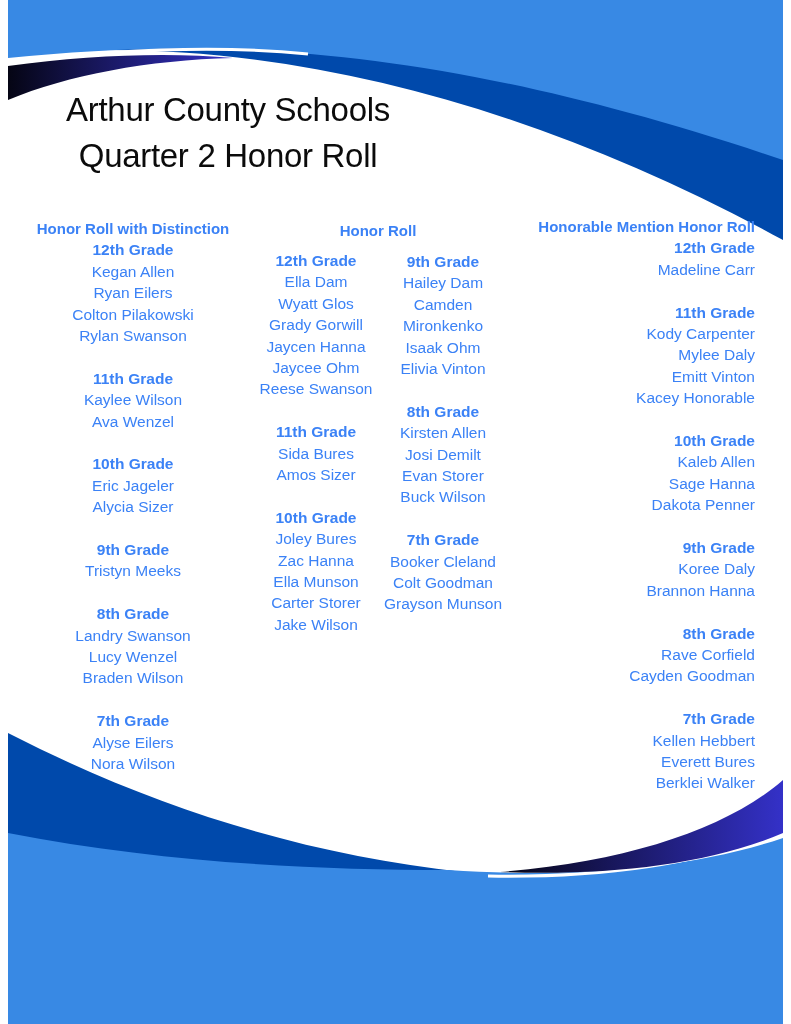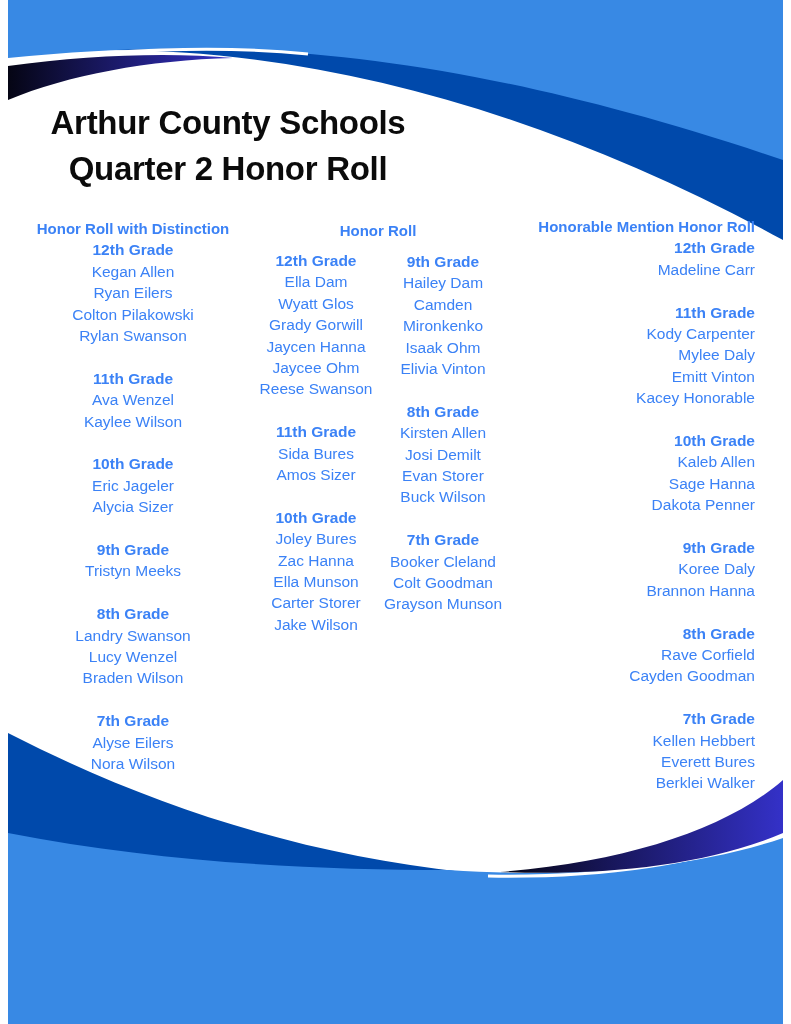--- a/index.html
+++ b/index.html
@@ -1,21 +1,21 @@
 <!DOCTYPE html>
 <html><head>
 <meta charset="utf-8">
 <style>
   html, body { margin:0; padding:0; background:#ffffff; }
   body { width:791px; height:1024px; position:relative; overflow:hidden;
          font-family:"Liberation Sans", "DejaVu Sans", sans-serif; color:#111; }
   .page { position:absolute; left:8px; top:0; width:775px; height:1024px; background:#ffffff; overflow:hidden; }
   svg.bg { position:absolute; left:0; top:0; width:775px; height:1024px; }
-  .title { position:absolute; left:0; width:440px; text-align:center; font-weight:bold;
-           font-size:33px; line-height:46px; top:100px; color:#0b0b0b; letter-spacing:-0.3px; }
+  .title { position:absolute; left:0; width:440px; text-align:center; font-weight:normal;
+           font-size:33px; line-height:46px; top:87px; color:#0b0b0b; letter-spacing:-0.3px; }
   .col { position:absolute; text-align:center; font-size:15.5px; line-height:21.4px; color:#3b82f6; }
   .col .head { font-weight:bold; font-size:15px; }
   .col .grade { font-weight:bold; }
   .col .gap { height:21.4px; }
   .col1 { left:10px; width:230px; top:218px; }
   .col2h { left:290px; width:160px; top:220px; }
   .col2a { left:244px; width:128px; top:250px; }
   .col2b { left:370px; width:130px; top:251px; }
   .col3 { left:497px; width:250px; top:216px;text-align:right; }
 </style>
@@ -59,22 +59,22 @@
 
   <div class="col col1">
     <div class="head">Honor Roll with Distinction</div>
     <div class="grade">12th Grade</div>
     <div>Kegan Allen</div>
     <div>Ryan Eilers</div>
     <div>Colton Pilakowski</div>
     <div>Rylan Swanson</div>
     <div class="gap"></div>
     <div class="grade">11th Grade</div>
+    <div>Kaylee Wilson</div>
     <div>Ava Wenzel</div>
-    <div>Kaylee Wilson</div>
     <div class="gap"></div>
     <div class="grade">10th Grade</div>
     <div>Eric Jageler</div>
     <div>Alycia Sizer</div>
     <div class="gap"></div>
     <div class="grade">9th Grade</div>
     <div>Tristyn Meeks</div>
     <div class="gap"></div>
     <div class="grade">8th Grade</div>
     <div>Landry Swanson</div>

